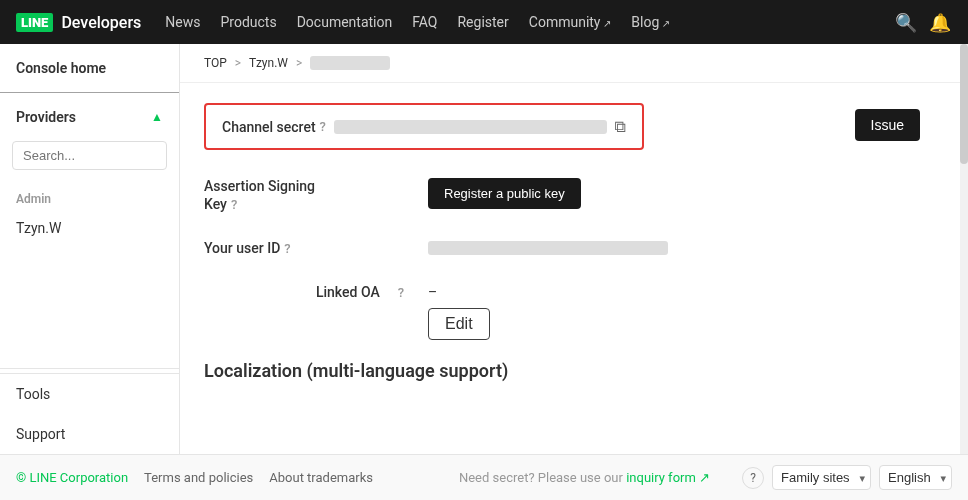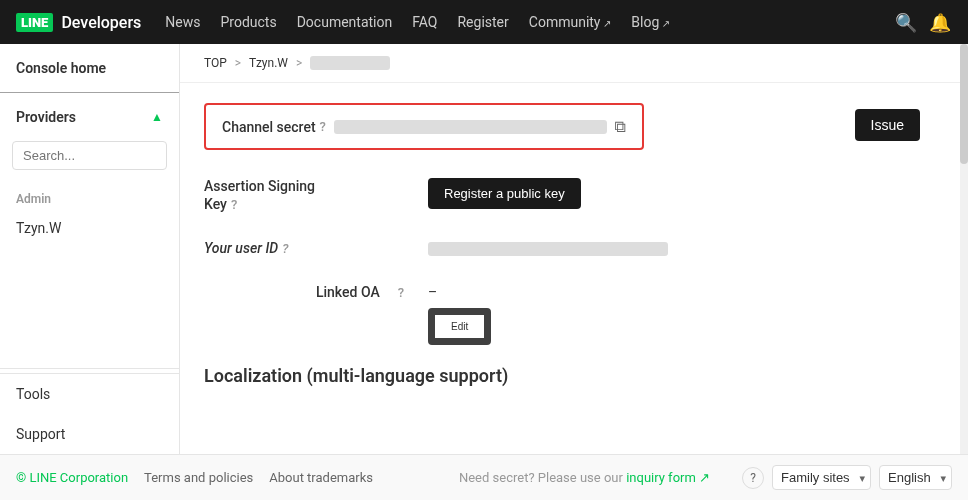--- a/index.html
+++ b/index.html
@@ -54,21 +54,21 @@
     .issue-btn { background: #1a1a1a; color: #fff; border: none; padding: 8px 16px; border-radius: 4px; font-size: 14px; cursor: pointer; margin-left: auto; display: block; position: absolute; right: 24px; top: 6px; }
 
     .assertion-row { margin-bottom: 28px; }
     .register-btn { background: #1a1a1a; color: #fff; border: none; padding: 8px 16px; border-radius: 4px; font-size: 13px; cursor: pointer; }
 
     .user-id-row { margin-bottom: 28px; display: flex; align-items: center; gap: 24px; }
     .user-id-label { font-size: 14px; color: #333; font-weight: 500; display: flex; align-items: center; gap: 4px; min-width: 180px; }
     .user-id-value { background: #ddd; border-radius: 3px; width: 240px; height: 14px; }
 
     .linked-oa-row { margin-bottom: 20px; }
-    .edit-btn { border: 7px solid #404040; background: #fff; color: #333; padding: 6px 16px; border-radius: 4px; font-size: 10px; cursor: pointer; }
+    .edit-btn { border: 1px solid #404040; background: #fff; color: #333; padding: 6px 16px; border-radius: 4px; font-size: 16px; cursor: pointer; }
 
     .localization-title { font-size: 18px; font-weight: 600; color: #333; margin-top: 8px; }
 
     
     .content::-webkit-scrollbar { width: 8px; }
     .content::-webkit-scrollbar-track { background: #f1f1f1; }
     .content::-webkit-scrollbar-thumb { background: #ccc; border-radius: 4px; }
 
     
     .footer { background: #f9f9f9; border-top: 1px solid #e5e5e5; padding: 10px 16px; display: flex; align-items: center; gap: 16px; flex-shrink: 0; font-size: 13px; color: #666; }
@@ -165,21 +165,21 @@
           <div style="font-size:14px; font-weight:500; color:#333; display:flex; align-items:center; gap:4px; margin-top:2px;">
             <span>Key</span>
             <span class="help-icon">?</span>
           </div>
         </div>
         <div class="value-col">
           <button class="register-btn">Register a public key</button>
         </div>
       </div>
 
-      <div class="user-id-row" style="display:flex; align-items:flex-end; gap:24px; margin-bottom:28px;font-style:italic;">
+      <div class="user-id-row" style="display:flex; align-items:center; gap:24px; margin-bottom:28px;">
         <div class="user-id-label" style="min-width:200px; display:flex; align-items:center; gap:4px;">
           <span>Your user ID</span>
           <span class="help-icon">?</span>
         </div>
         <div class="user-id-value"></div>
       </div>
 
       <div class="linked-oa-row" style="margin-bottom:20px;">
         <div style="display:flex; align-items:flex-start; gap:24px;">
           <div style="min-width:200px; display:flex; align-items:center; gap:18px; font-size:14px; font-weight:500; color:#333;justify-content:flex-end;">

